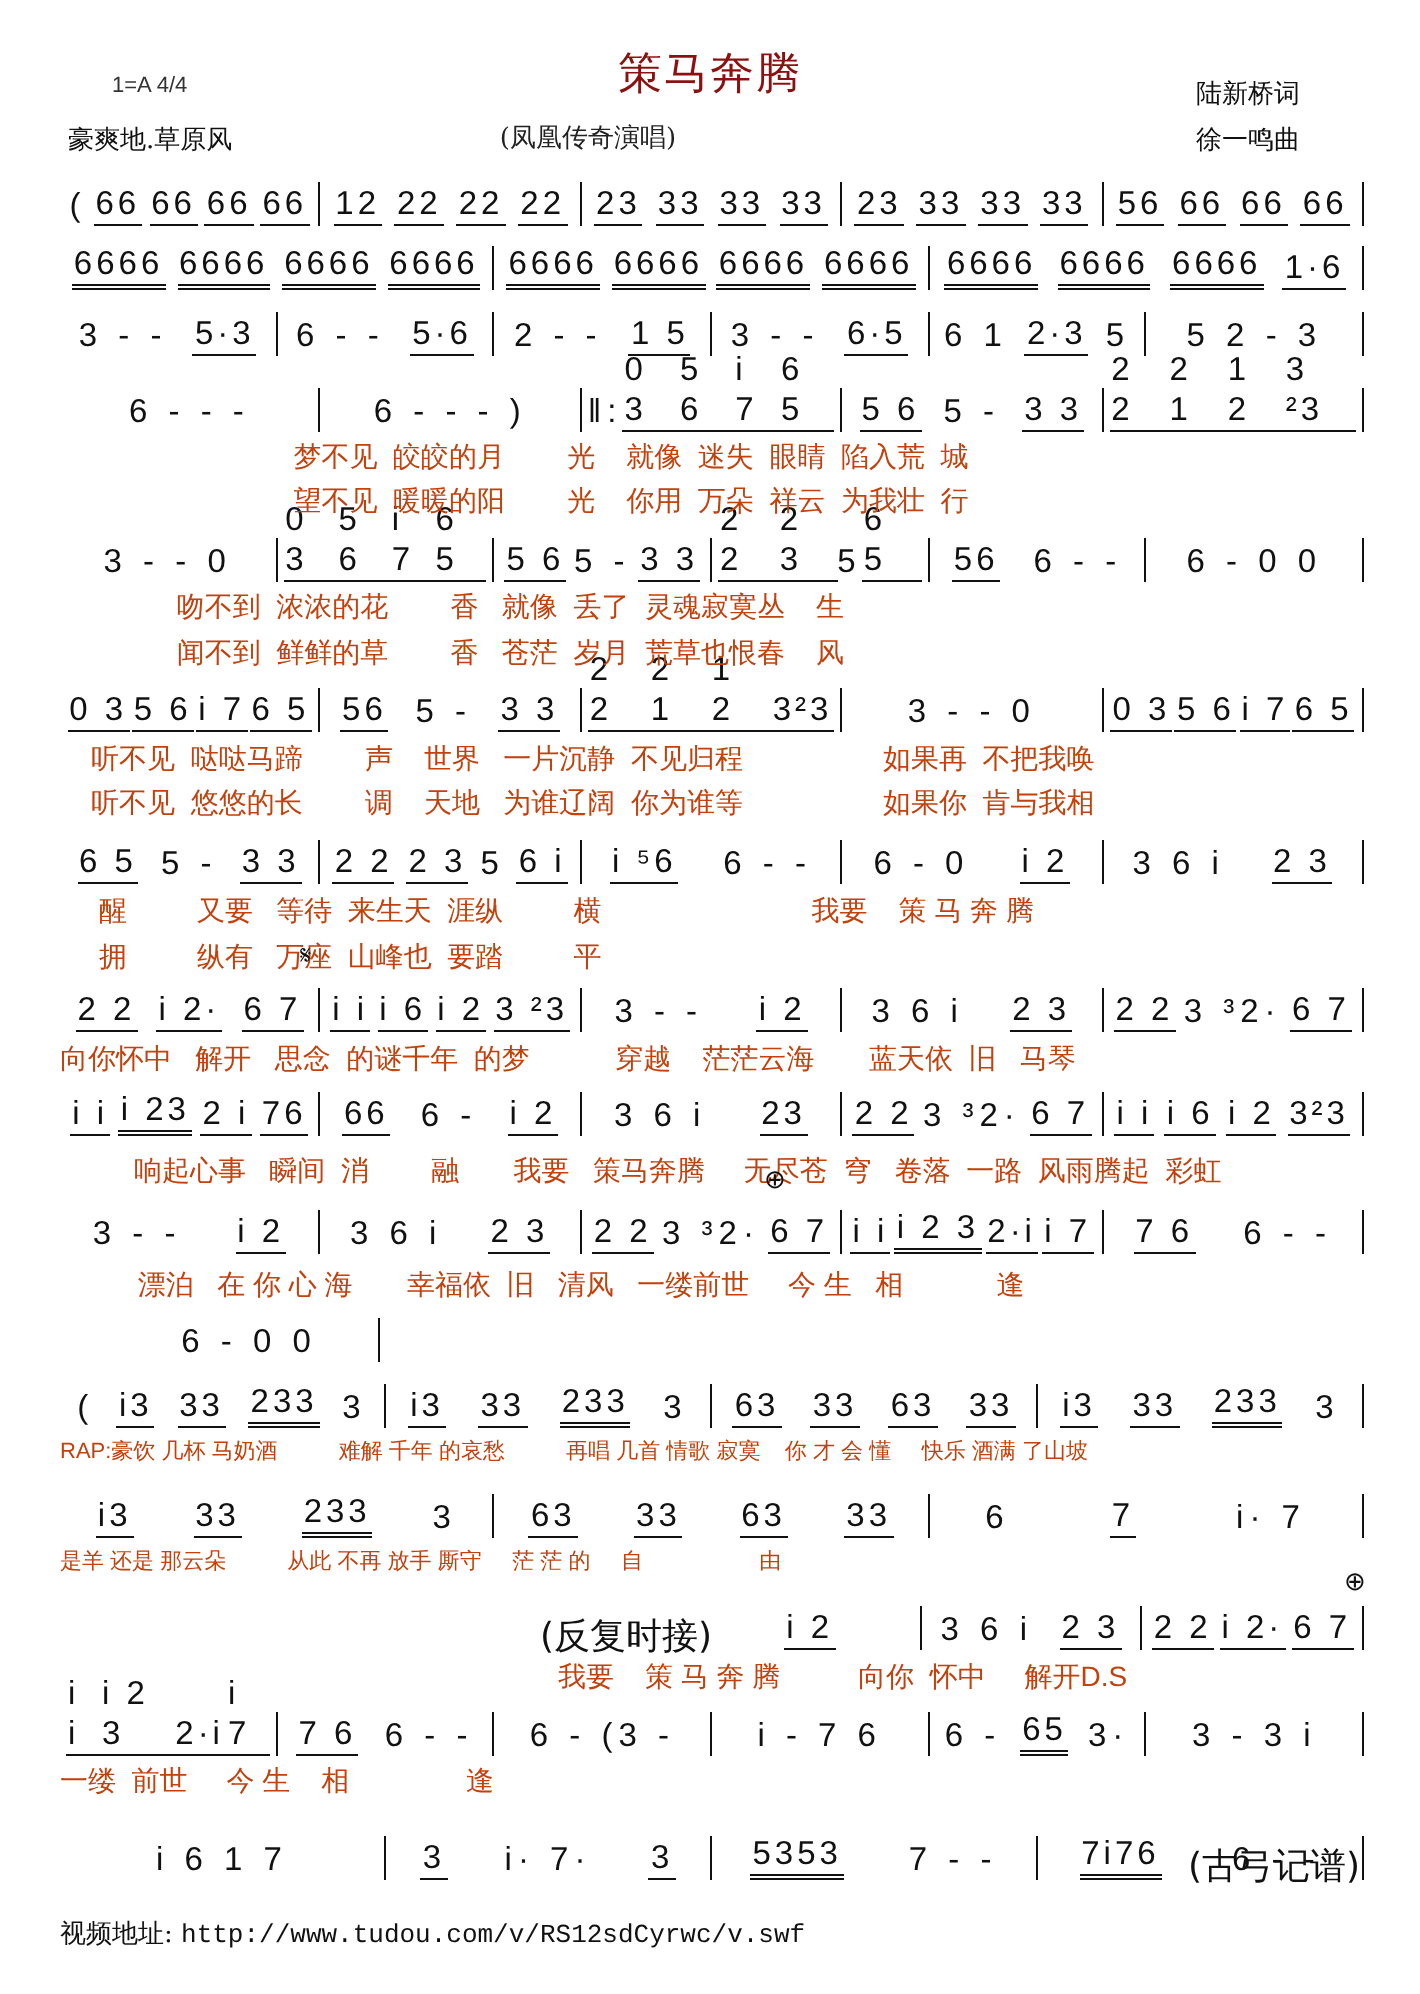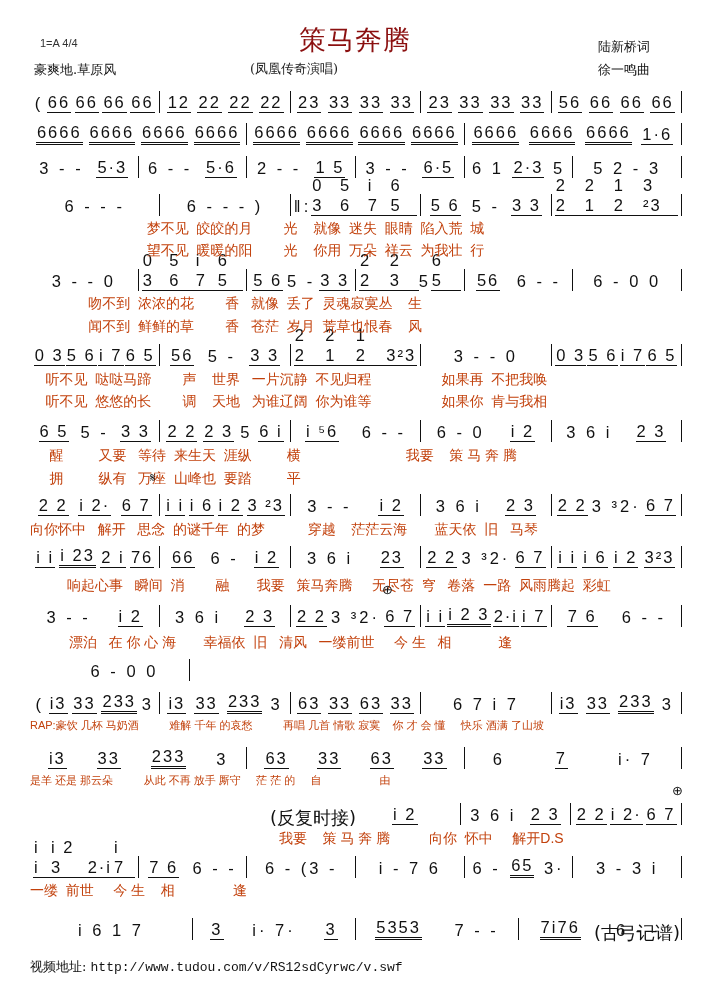--- a/index.html
+++ b/index.html
@@ -1,23 +1,23 @@
 <!DOCTYPE html>
 <html><head>
 <meta charset="utf-8">
 <style>
   html, body { margin: 0; padding: 0; background: #ffffff; }
   body {
     width: 710px; height: 997px; position: relative; overflow: hidden;
     font-family: "Liberation Sans", "DejaVu Sans", sans-serif; color: #111;
   }
   .abs { position: absolute; white-space: nowrap; }
-  .title { left: 0; width: 710px; top: 22px; text-align: center; font-size: 27px; color: #8b1010; letter-spacing: 1px; font-family: "DejaVu Sans", sans-serif; }
+  .title { left: 0; width: 710px; top: 22px; text-align: center; font-size: 22px; color: #8b1010; letter-spacing: 1px; font-family: "DejaVu Sans", sans-serif; }
   .subtitle { left: 0; width: 588px; top: 60px; text-align: center; font-size: 13px; font-family: "DejaVu Serif", serif; color: #222; }
-  .key { left: 40px; top: 37px; font-size: 11px; color: #333; }
+  .key { left: 56px; top: 37px; font-size: 11px; color: #333; }
   .style { left: 34px; top: 61px; font-size: 13px; font-family: "DejaVu Serif", serif; }
   .lyricist { left: 598px; top: 38px; font-size: 13px; font-family: "DejaVu Serif", serif; }
   .composer { left: 598px; top: 61px; font-size: 13px; font-family: "DejaVu Serif", serif; }
 
   .score-line { position: absolute; left: 30px; width: 652px; display: flex; align-items: flex-end; font-family: "Liberation Sans", sans-serif; font-size: 16.5px; font-weight: normal; }
   .score-line .measure { flex: 1 1 0; display: flex; justify-content: space-around; align-items: flex-end; padding: 0 3px; border-right: 1.3px solid #111; height: 22px; line-height: 20px; }
   .note-group { display: inline-block; border-bottom: 1px solid #111; padding: 0 1px; letter-spacing: 2px; }
   .note-group.dbl { border-bottom: 3px double #111; }
   .note-plain { display: inline-block; letter-spacing: 3px; }
 
@@ -323,23 +323,20 @@
         <span class="note-group">i3</span>
         <span class="note-group">33</span>
         <span class="note-group dbl">233</span>
         <span class="note-plain">3</span>
       </div>
       <div class="measure">
         <span class="note-group">63</span>
         <span class="note-group">33</span>
         <span class="note-group">63</span>
         <span class="note-group">33</span>
-      </div>
-      <div class="measure">
-        <span class="note-plain">6 7 i 7</span>
       </div>
       <div class="measure">
         <span class="note-group">i3</span>
         <span class="note-group">33</span>
         <span class="note-group dbl">233</span>
         <span class="note-plain">3</span>
       </div>
     </div>
     <div class="score-line" style="top: 747px;">
       <div class="measure">

